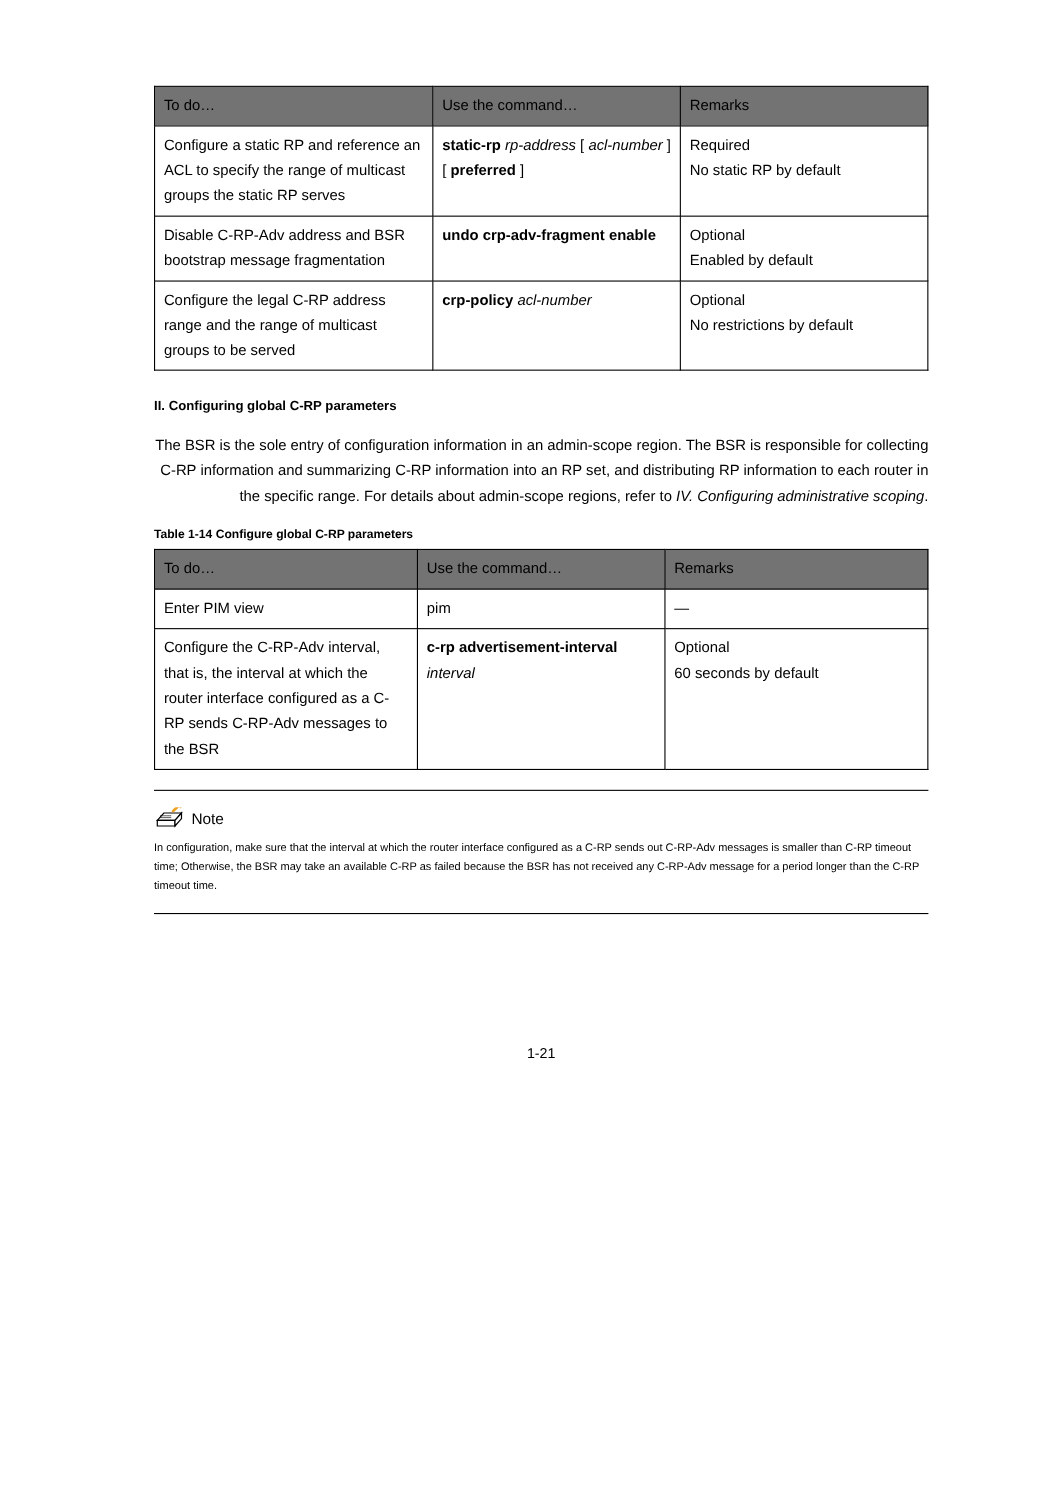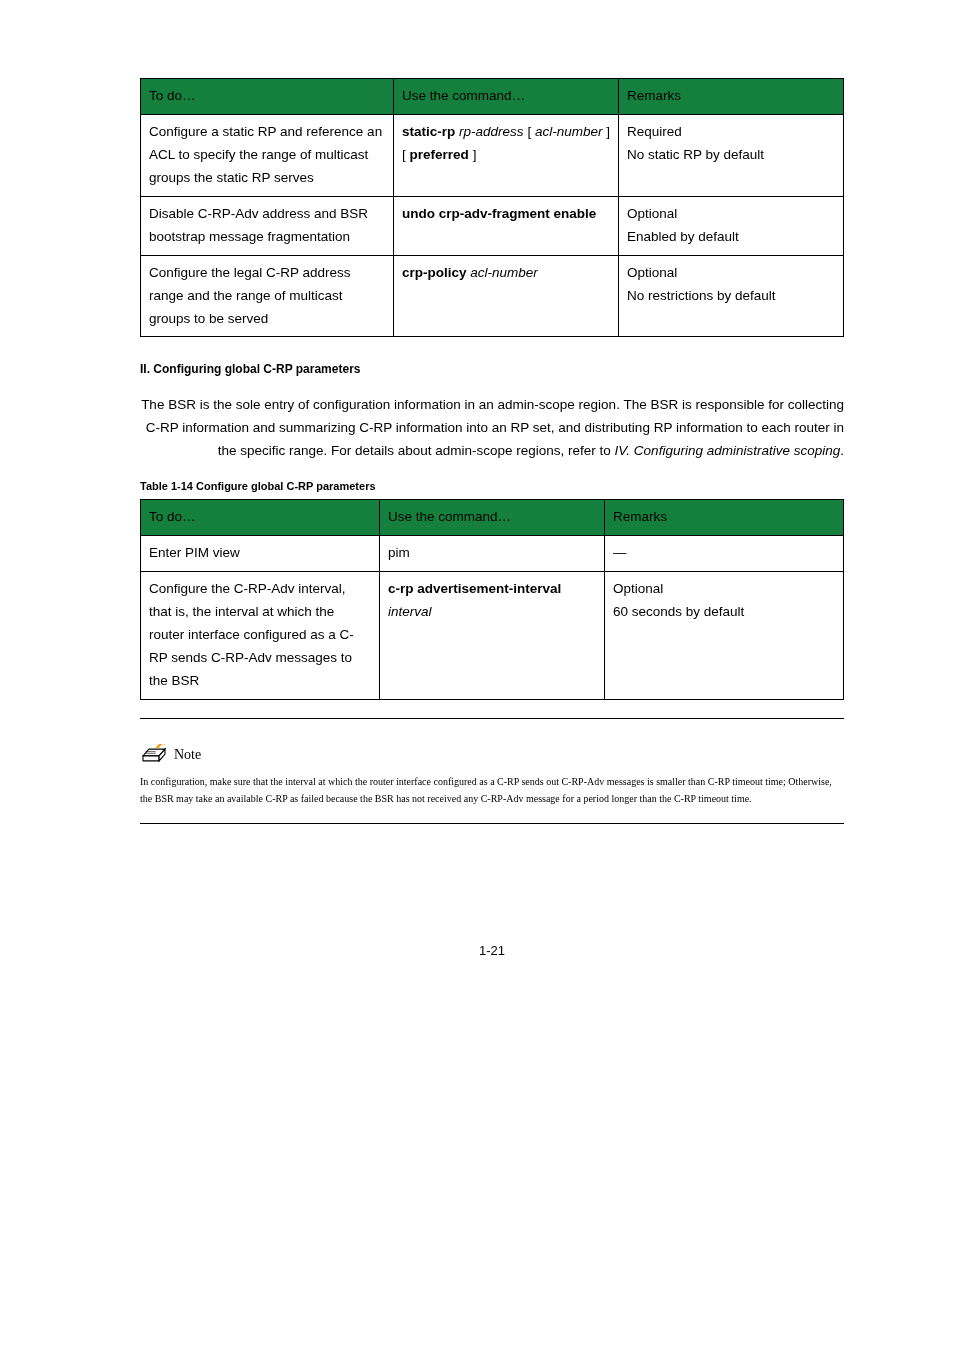--- a/index.html
+++ b/index.html
@@ -29,21 +29,21 @@
     margin-bottom: 18px;
   }
   table.content-table th, table.content-table td {
     border: 1px solid #000;
     padding: 6px 8px;
     vertical-align: top;
     font-weight: normal;
     text-align: left;
   }
   table.content-table th {
-    background: #15803d;
+    background: #737373;
   }
   table.table-1 th:nth-child(1), table.table-1 td:nth-child(1) { width: 36%; }
   table.table-1 th:nth-child(2), table.table-1 td:nth-child(2) { width: 32%; }
   table.table-1 th:nth-child(3), table.table-1 td:nth-child(3) { width: 32%; }
   table.table-2 th:nth-child(1), table.table-2 td:nth-child(1) { width: 34%; }
   table.table-2 th:nth-child(2), table.table-2 td:nth-child(2) { width: 32%; }
   table.table-2 th:nth-child(3), table.table-2 td:nth-child(3) { width: 34%; }
 
   .paragraph {
     margin: 14px 0;
@@ -56,23 +56,22 @@
   }
   .table-caption {
     margin: 6px 0 4px 0;
     font-weight: bold;
     font-size: 11px;
   }
   .bold { font-weight: bold; }
   .note-block {
     border-top: 1px solid #000;
     border-bottom: 1px solid #000;
-    padding: 24px 0 16px 0;
+    padding: 14px 0 16px 0;
     margin: 18px 0 10px 0;
-    font-family: Liberation Serif, serif;
   }
   .note-header {
     display: flex;
     align-items: center;
     gap: 6px;
     margin-bottom: 6px;
   }
   .note-header .label {
     font-size: 14px;
     font-weight: normal;

